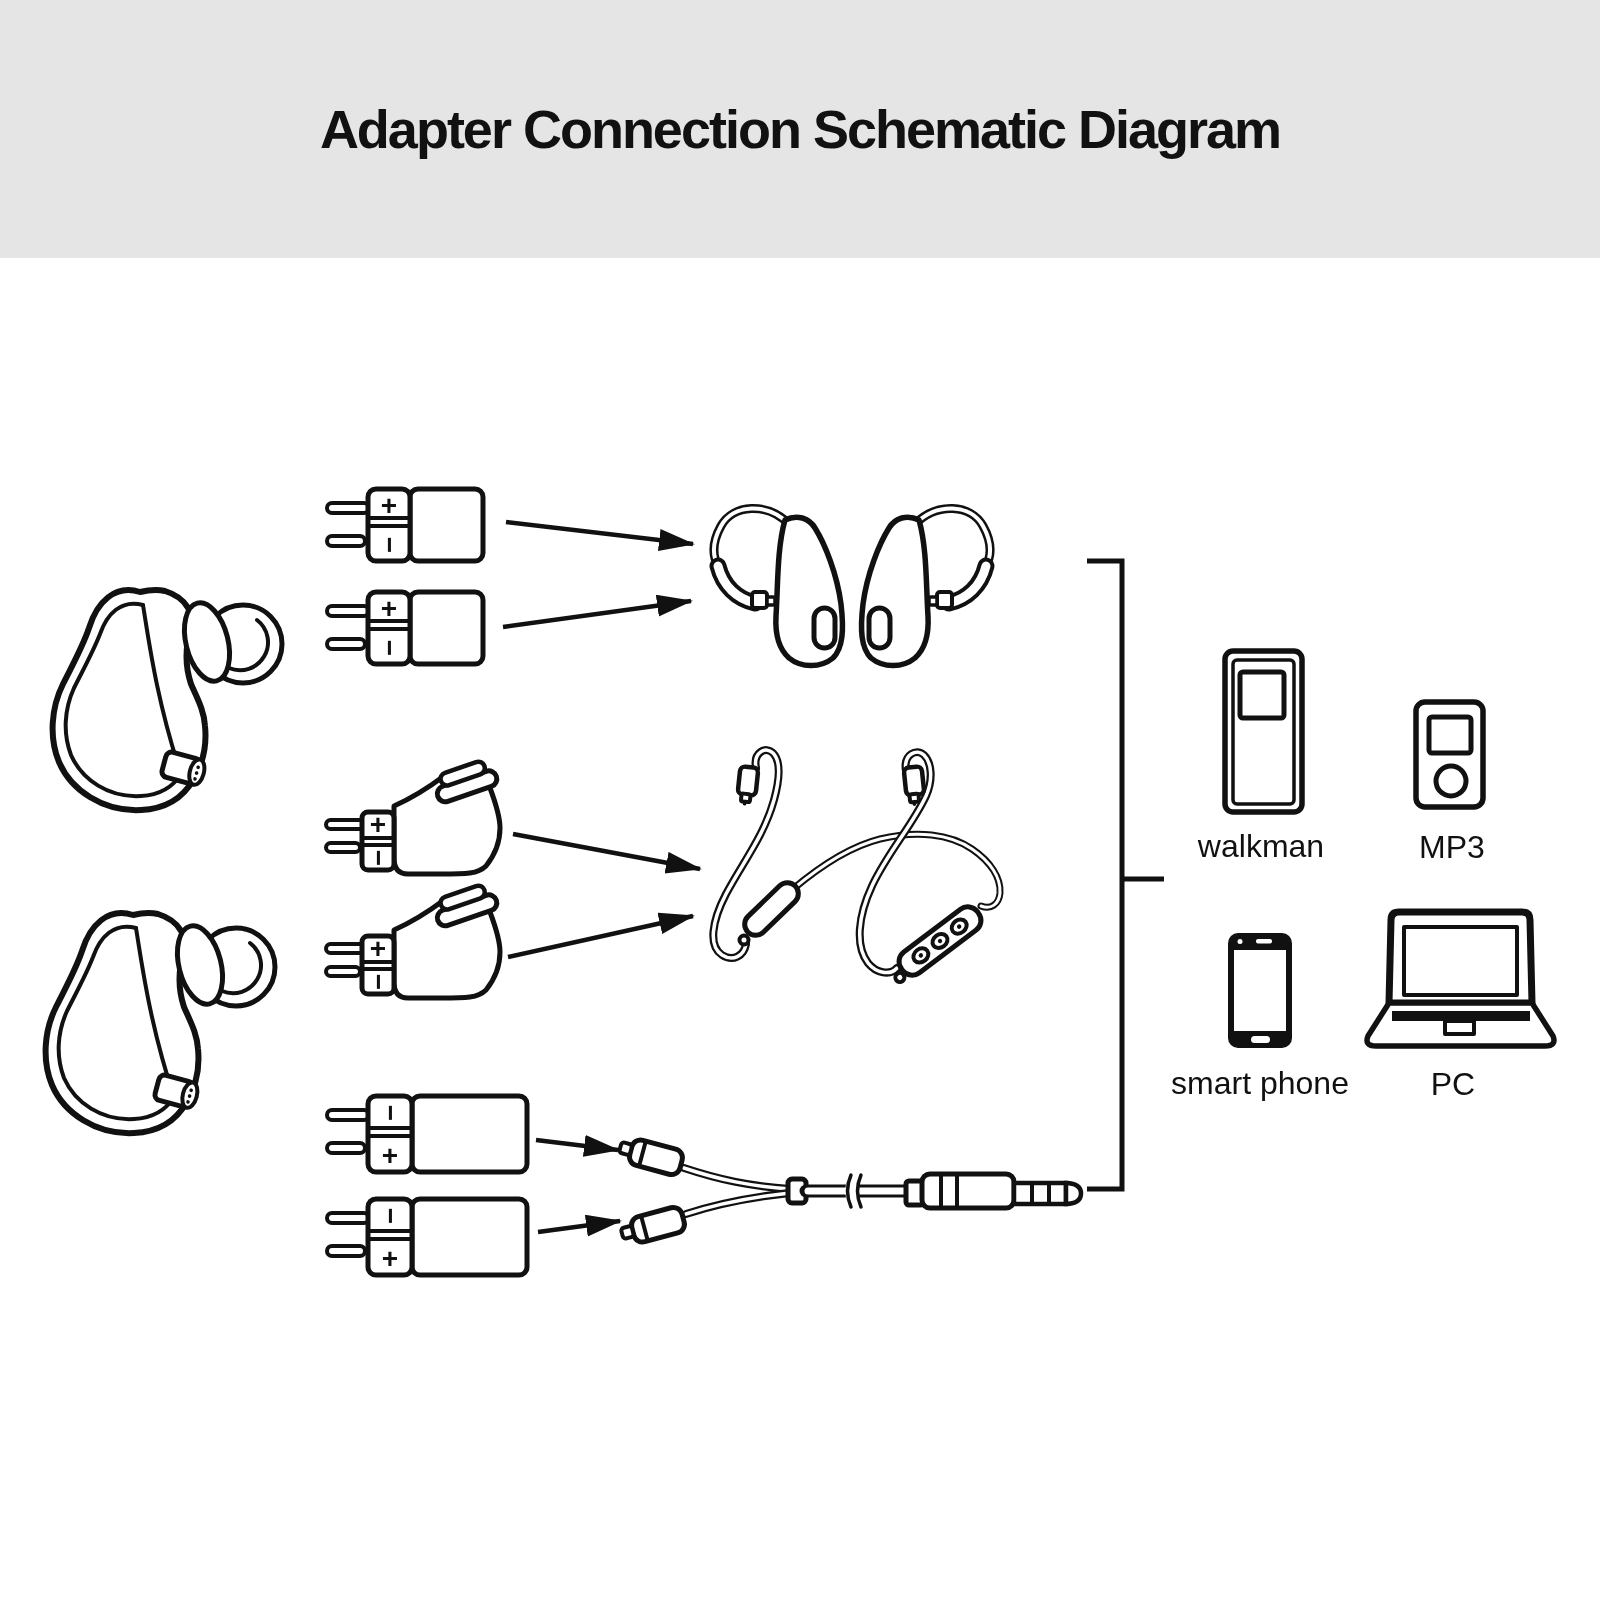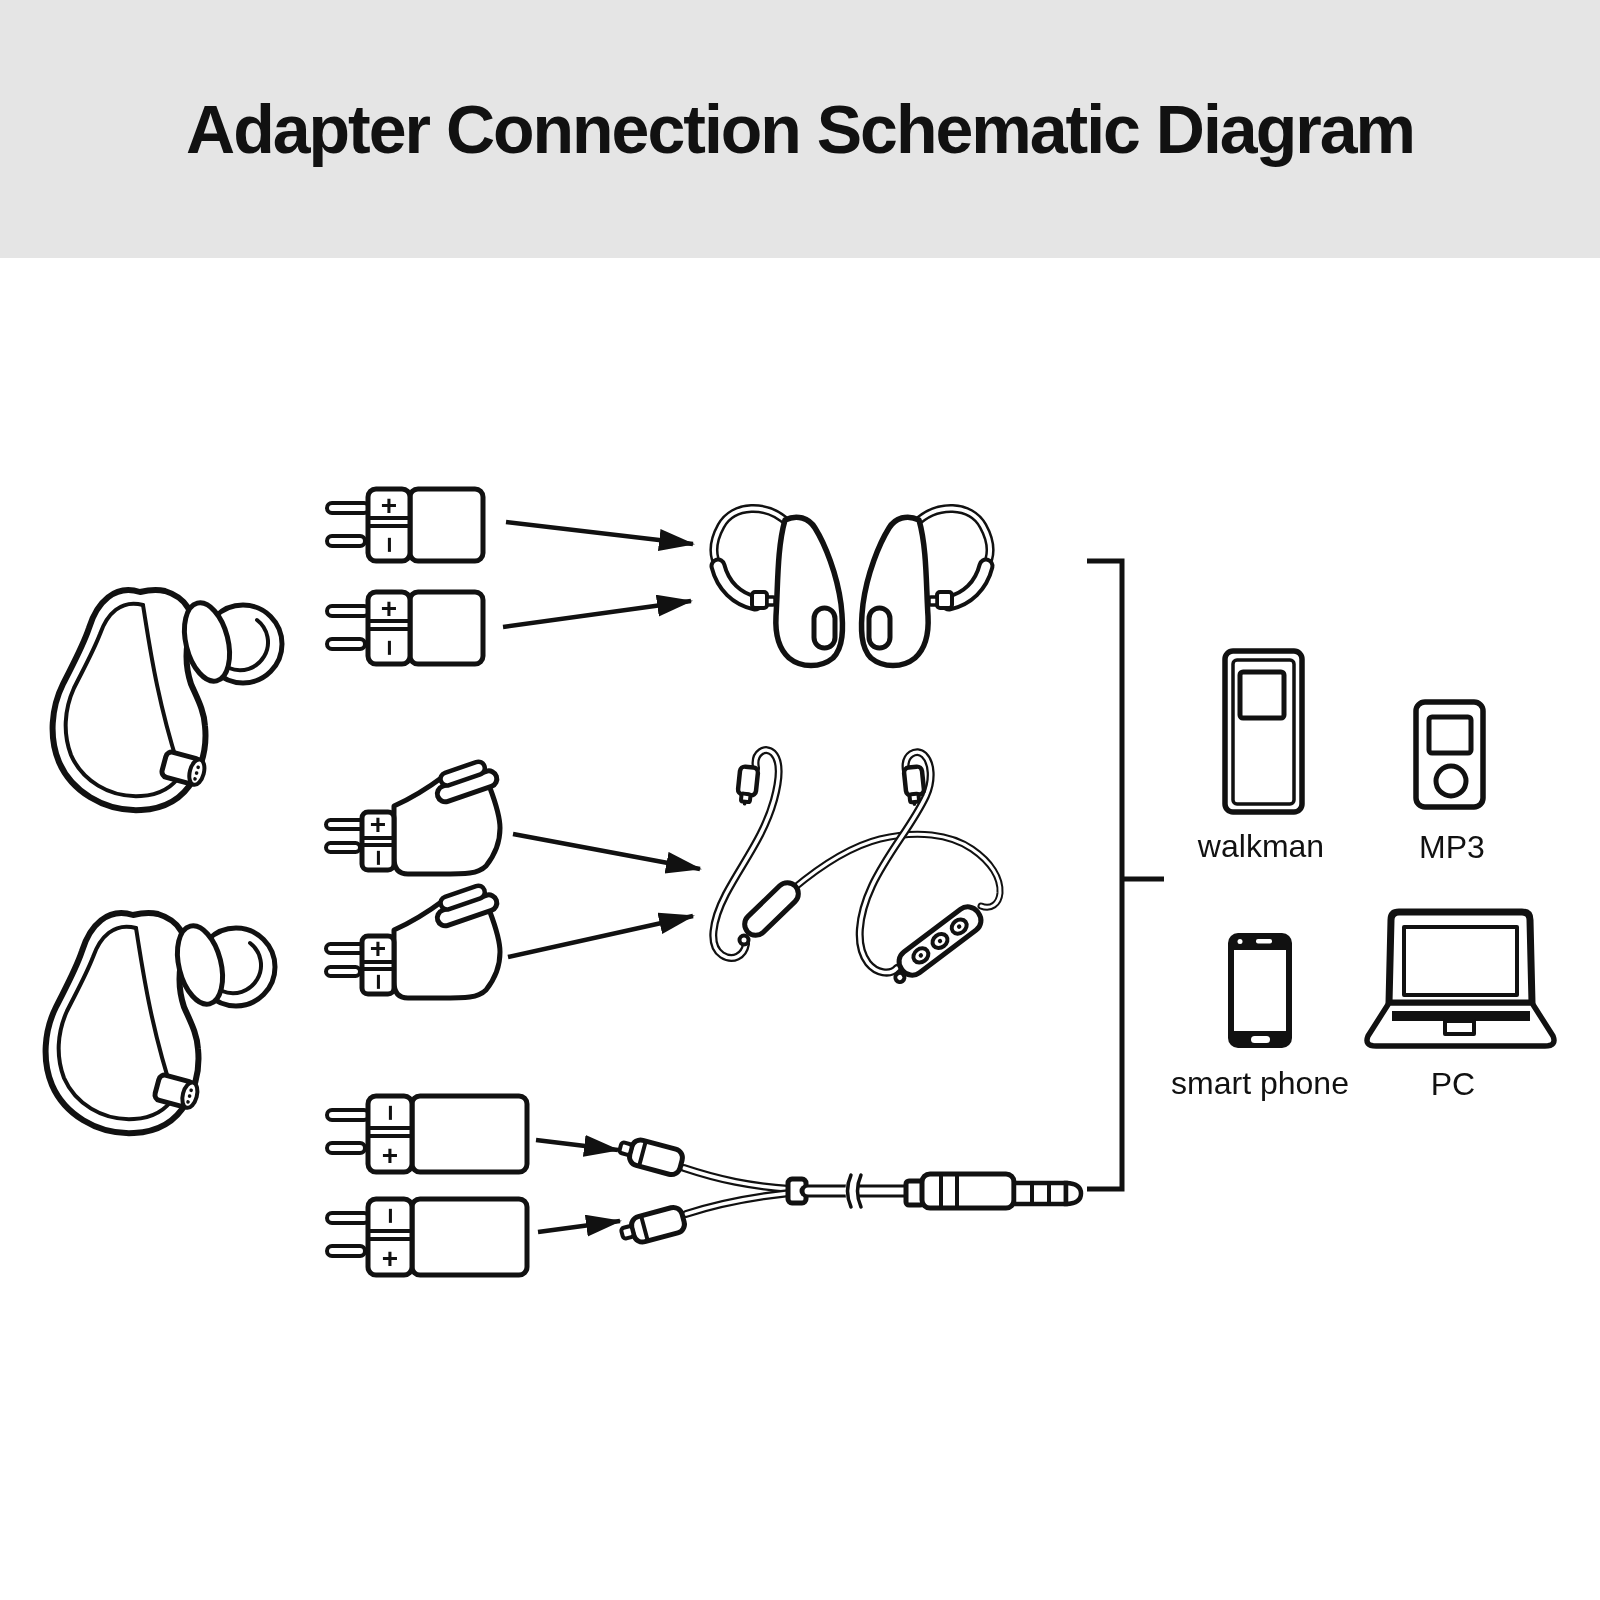--- a/index.html
+++ b/index.html
@@ -1,20 +1,20 @@
 <!DOCTYPE html>
 <html><head>
 <meta charset="utf-8">
 <style>
   html,body{margin:0;padding:0;background:#fff;}
   .page{position:relative;width:1600px;height:1600px;background:#fff;overflow:hidden;
         font-family:"Liberation Sans", sans-serif;}
   .banner{position:absolute;left:0;top:0;width:1600px;height:258px;background:#e5e5e5;
           display:flex;align-items:center;justify-content:center;}
-  .banner h1{margin:0;font-size:68px;font-weight:bold;letter-spacing:-2px;color:#111;
+  .banner h1{margin:0;font-size:54px;font-weight:bold;letter-spacing:-2px;color:#111;
              white-space:nowrap;}
   svg{display:block;position:absolute;left:0;top:258px;}
   svg text.devlabel{font-family:"Liberation Sans", sans-serif;font-size:32px;fill:#111;}
   svg text.mark{font-family:"Liberation Sans", sans-serif;font-size:28px;font-weight:bold;fill:#111;}
 </style>
 </head>
 <body>
 
 <div class="page">
   <div class="banner">

